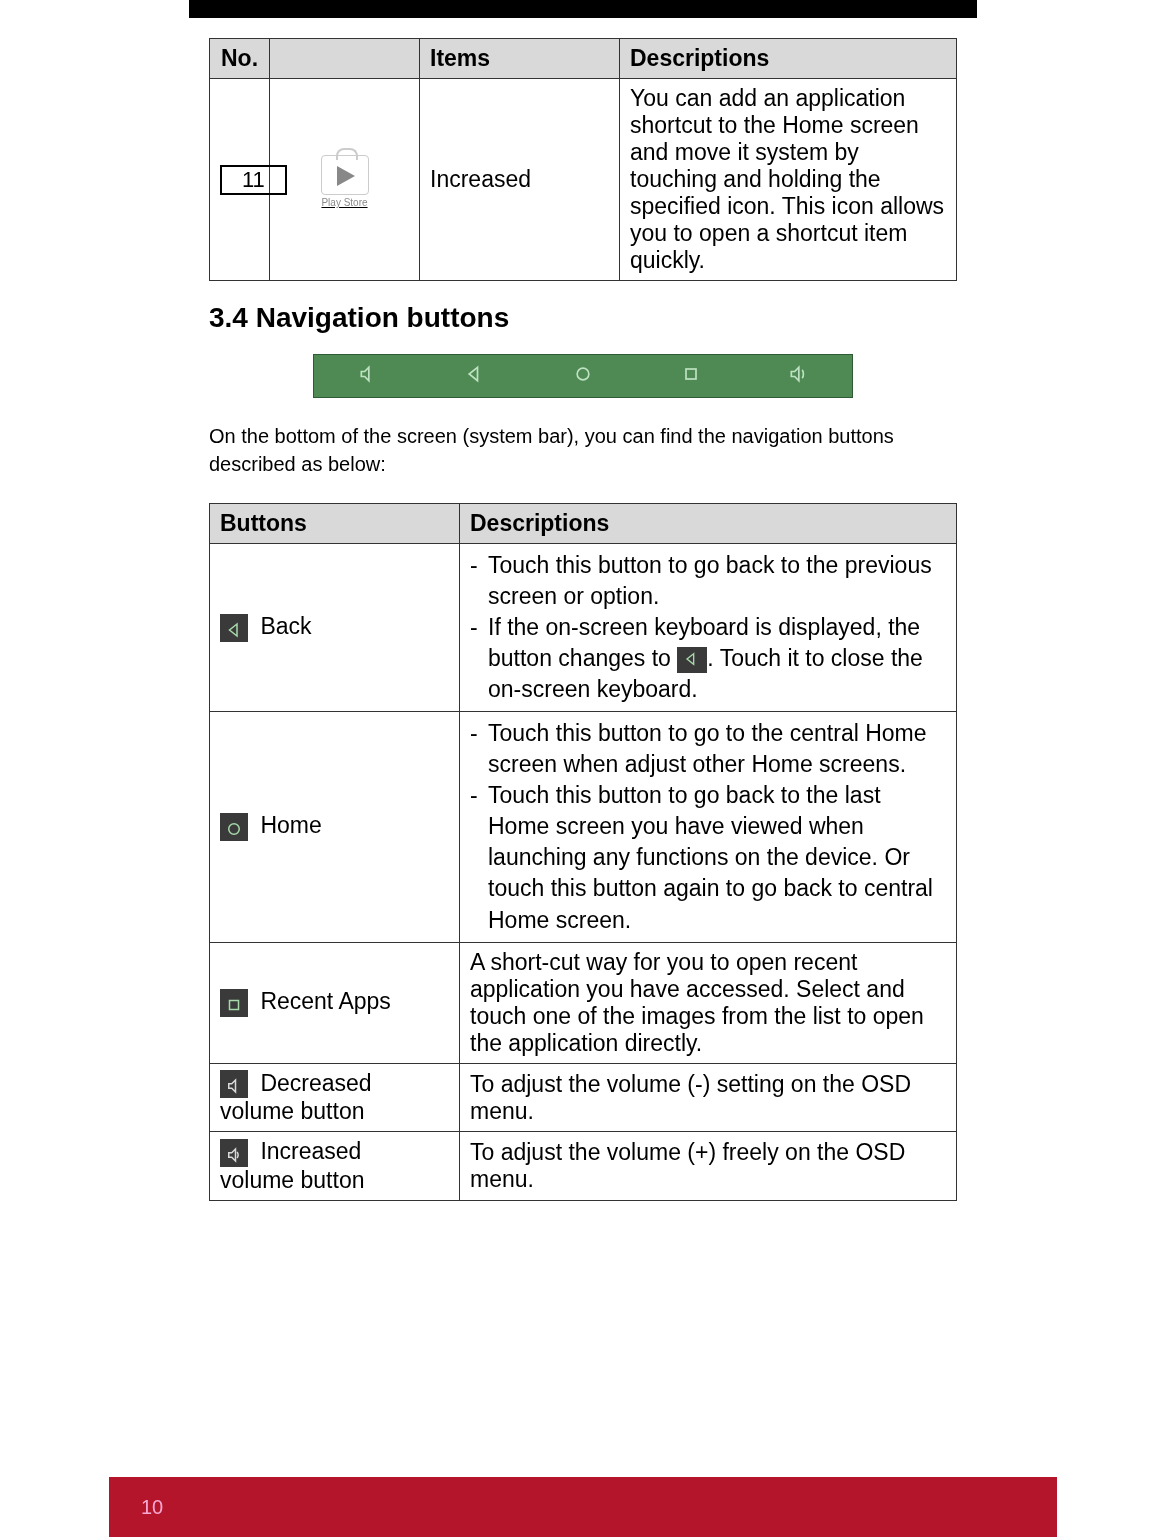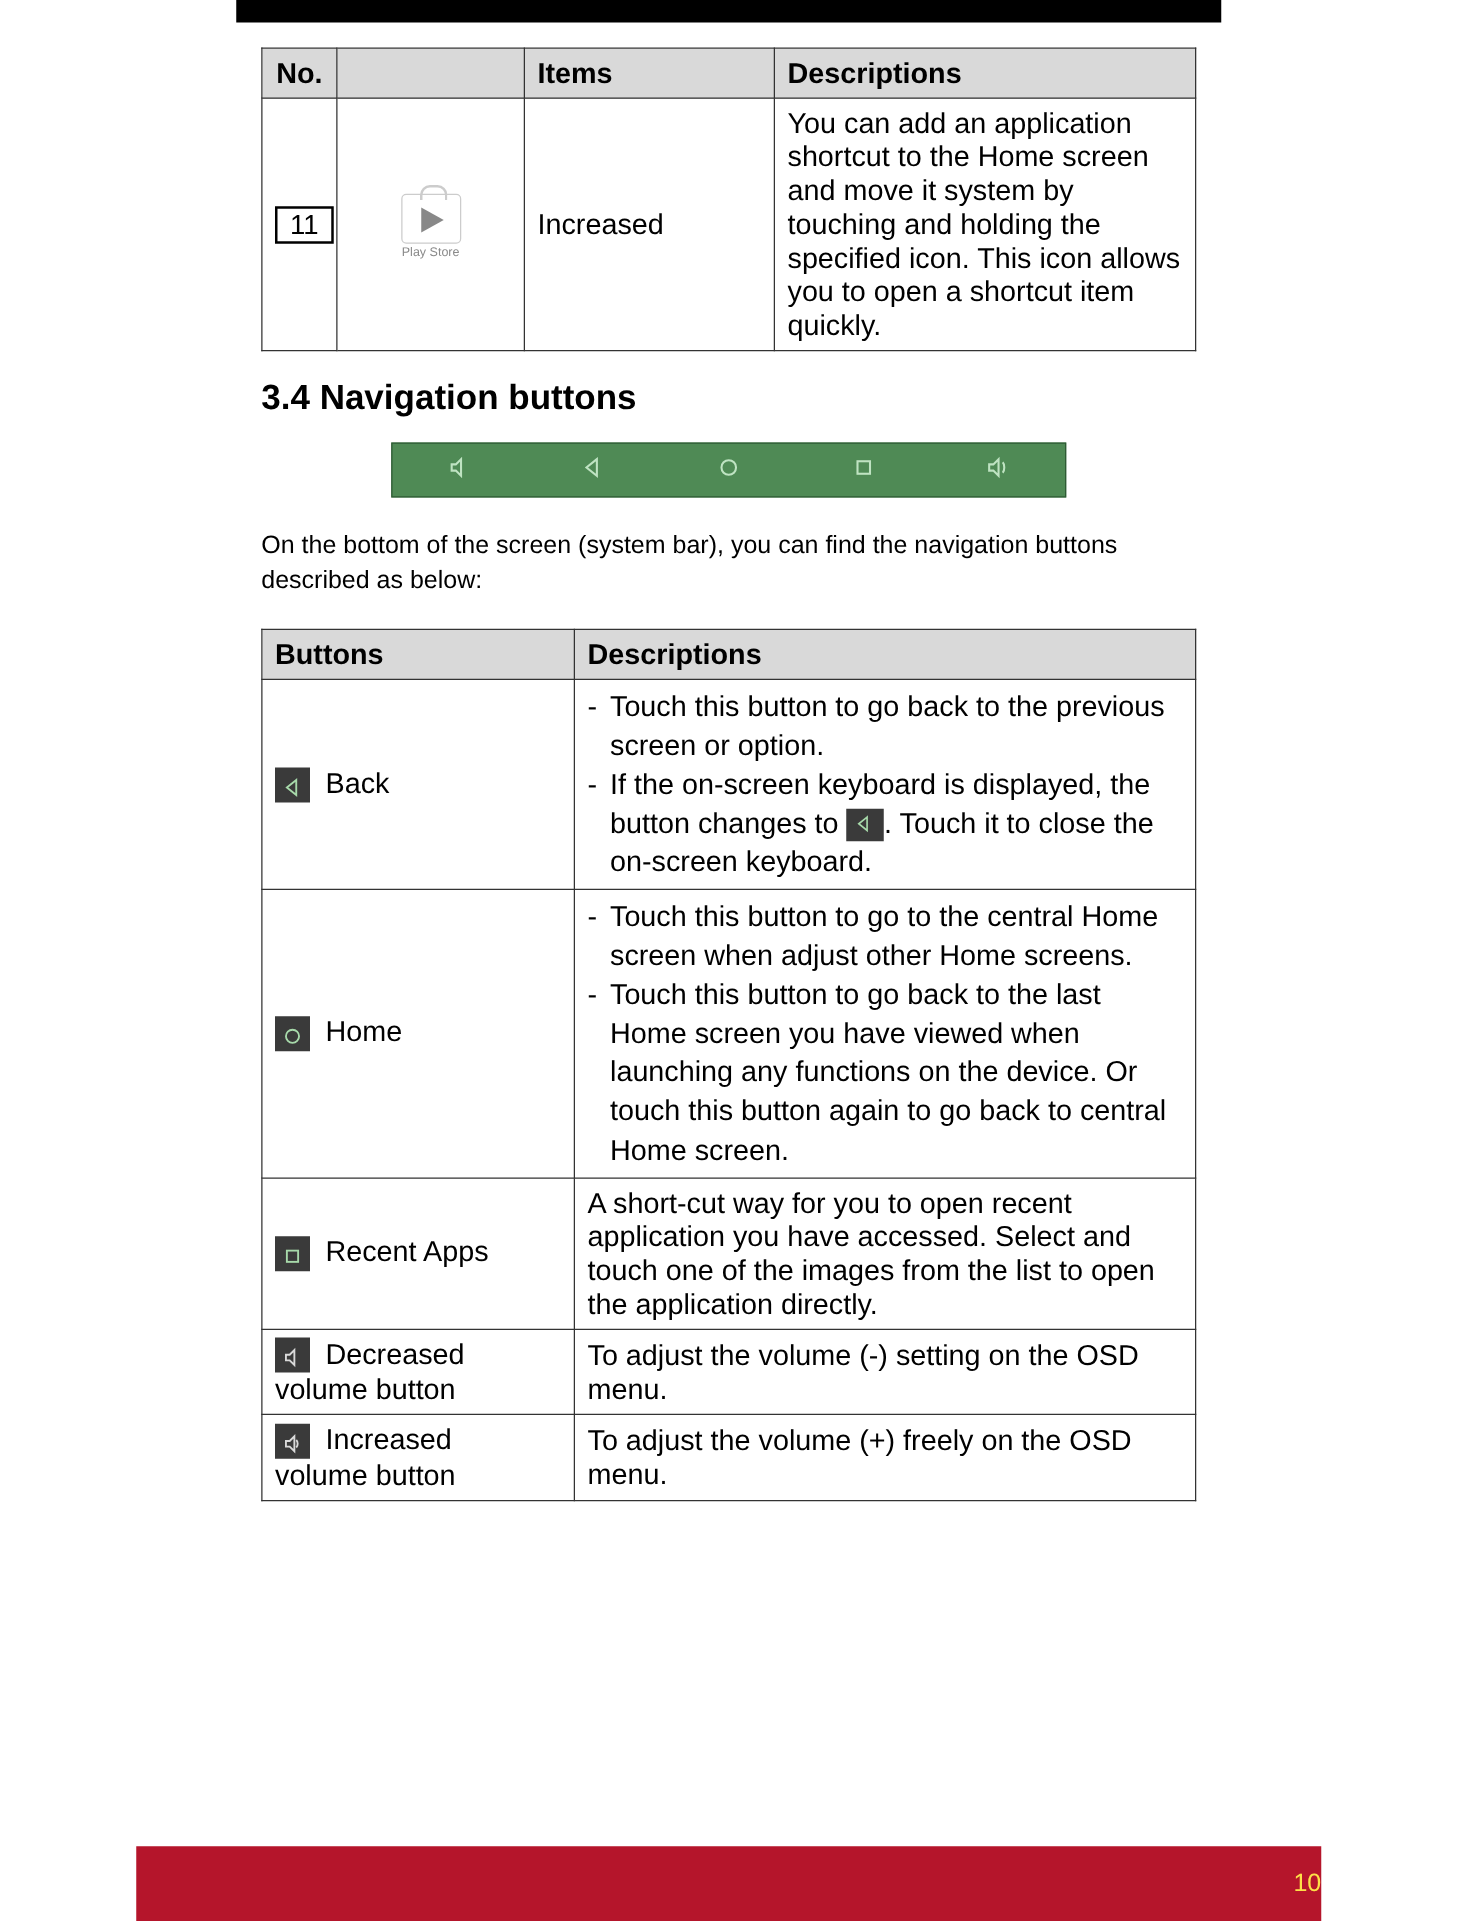--- a/index.html
+++ b/index.html
@@ -8,47 +8,47 @@
   .content { padding: 20px 100px 0 100px; }
 
   table.t1, table.t2 { border-collapse: collapse; width: 100%; table-layout: fixed; }
   table.t1 th, table.t1 td, table.t2 th, table.t2 td { border: 1px solid #333; padding: 6px 10px; font-size: 23px; vertical-align: middle; }
   table.t1 th, table.t2 th { background: #d9d9d9; text-align: left; font-weight: bold; }
   table.t1 .col-no { width: 60px; text-align: center; }
   table.t1 .col-icon { width: 150px; text-align: center; }
   table.t1 .col-items { width: 200px; }
   table.t2 .col-btn { width: 250px; }
 
-  .num-box { display: inline-block; border: 2px solid #000; padding: 0 10px; font-size: 22px; line-height: 26px; }
+  .num-box { display: inline-block; border: 2px solid #000; padding: 0 20px; font-size: 22px; line-height: 26px; }
 
   h2.sec { font-size: 28px; font-weight: bold; margin: 21px 0 20px 0; }
   p.intro { font-size: 20px; line-height: 1.4; margin: 24px 0 25px 0; }
 
   .navbar-wrap { text-align: center; }
   .navbar { display: inline-flex; width: 540px; height: 44px; background: #4f8a55; border: 1px solid #2e5a34; align-items: center; justify-content: space-around; color: #bfe3c2; box-sizing: border-box; }
   .navbar svg { width: 20px; height: 20px; }
 
   .icon-sq { display: inline-block; width: 28px; height: 28px; background: #3a3a3a; color: #e8f5e8; vertical-align: middle; text-align: center; line-height: 28px; margin-right: 6px; }
   .icon-sq svg { width: 18px; height: 18px; vertical-align: middle; display: inline-block; }
   .icon-sq-inline { display: inline-block; width: 30px; height: 26px; background: #3a3a3a; vertical-align: middle; }
   .icon-sq-inline svg { width: 16px; height: 16px; margin: 4px 0 0 6px; display: block; }
 
   .btn-cell { padding-left: 12px; }
   .desc-list { font-size: 23px; line-height: 1.35; }
   .desc-list .dash { display: flex; }
   .desc-list .dash .m { width: 18px; flex: none; }
   .desc-list .dash .t { flex: 1; }
 
-  .play-wrap { text-align: center; }
+  .play-wrap { text-align: center; text-decoration: underline; }
   .play-bag { width: 46px; height: 38px; border: 1px solid #ccc; border-radius: 4px; margin: 4px auto 2px auto; position: relative; background: #fff; }
   .play-bag .handle { position: absolute; top: -8px; left: 14px; width: 18px; height: 10px; border: 2px solid #ccc; border-bottom: none; border-radius: 8px 8px 0 0; }
   .play-tri { position: absolute; left: 15px; top: 10px; width: 0; height: 0; border-left: 18px solid #888; border-top: 10px solid transparent; border-bottom: 10px solid transparent; }
   .play-caption { font-size: 10px; color: #8a8a8a; }
 
-  .footer { position: absolute; bottom: 0; left: 0; right: 0; height: 60px; background: #b5152b; color: #fde047; text-align: right; line-height: 60px; font-size: 20px; padding-left: 32px; }
+  .footer { position: absolute; bottom: 0; left: 0; right: 0; height: 60px; background: #b5152b; color: #f9a8d4; text-align: left; line-height: 60px; font-size: 20px; padding-left: 32px; }
 </style>
 </head>
 <body>
 
 <div class="page">
   <div class="topbar"></div>
 
   <div class="content">
 
     <table class="t1">

